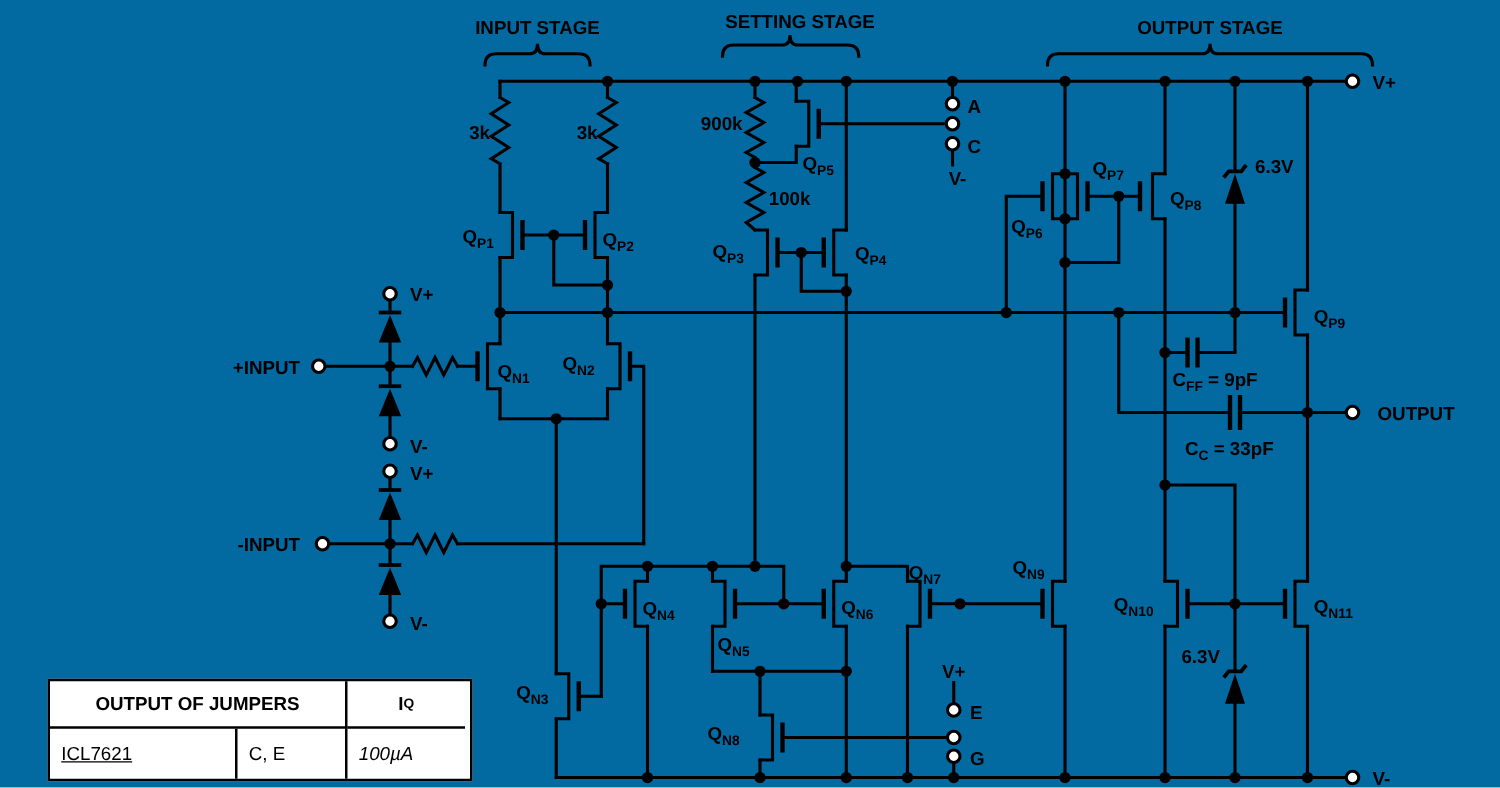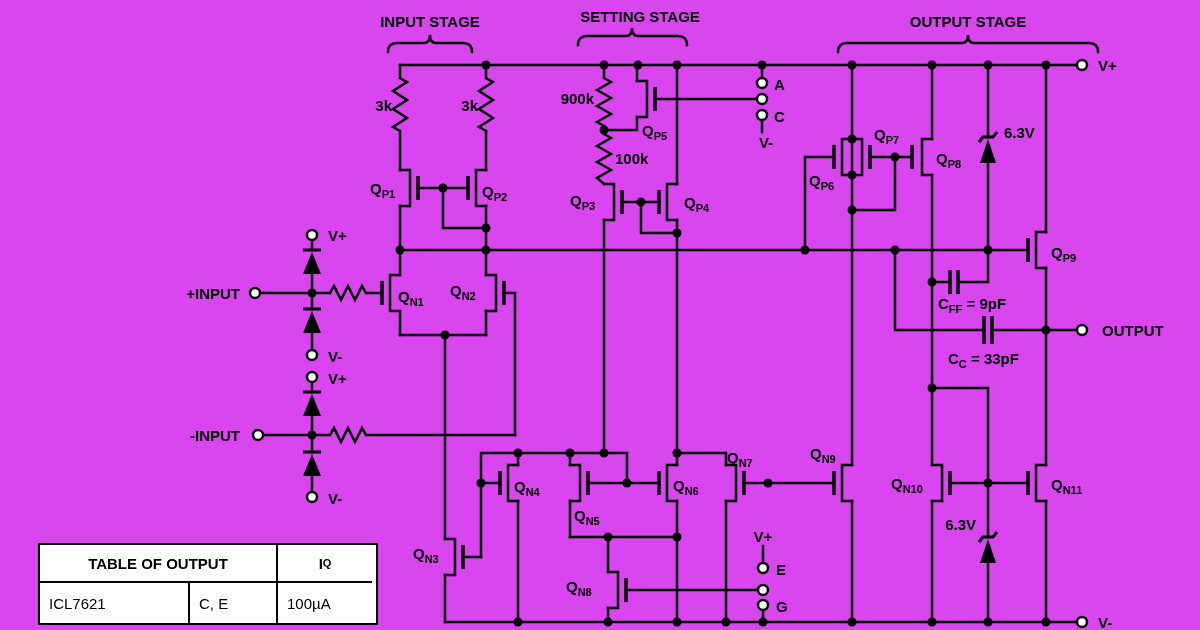--- a/index.html
+++ b/index.html
@@ -1,16 +1,16 @@
 <!DOCTYPE html>
 <html><head>
 <meta charset="utf-8">
 <style>
   html,body{margin:0;padding:0;background:#fff;}
-  #stage{position:relative;width:1200px;height:630px;background:#d946ef;overflow:hidden;
+  #stage{position:relative;width:1200px;height:630px;background:#0369a1;overflow:hidden;
          font-family:"Liberation Sans",sans-serif;}
   svg text{fill:#000;}
   .w{stroke:#000;stroke-width:2.5;fill:none;stroke-linecap:square;}
   .gbar{stroke:#000;stroke-width:3.5;fill:none;stroke-linecap:butt;}
   .dbar{stroke:#000;stroke-width:3;fill:none;}
   .plate{stroke:#000;stroke-width:3.5;fill:none;}
   .tri{fill:#000;stroke:none;}
   .dot{fill:#000;stroke:none;}
   .term{fill:#fff;stroke:#000;stroke-width:2.5;}
   .lbl{font:bold 15px "Liberation Sans",sans-serif;}
@@ -19,23 +19,23 @@
   .ra{text-anchor:end;}
   .ct{text-anchor:middle;}
   
   .jtable{position:absolute;left:38px;top:543px;width:336px;border:2px solid #000;
           display:grid;grid-template-columns:150px 88px 94px;grid-template-rows:38px 40px;
           background:#fff;}
   .jtable div{display:flex;align-items:center;font-size:15px;}
   .jt-head{grid-column:1/3;justify-content:center;font-weight:bold;
            border-right:2px solid #000;border-bottom:2px solid #000;}
   .jt-iq{justify-content:center;font-weight:bold;border-bottom:2px solid #000;}
-  .jt-c1{padding-left:9px;border-right:2px solid #000;}
+  .jt-c1{padding-left:9px;border-right:2px solid #000;text-decoration:underline;}
   .jt-c2{padding-left:9px;border-right:2px solid #000;text-align:right;}
-  .jt-c3{padding-left:9px;}
+  .jt-c3{padding-left:9px;font-style:italic;}
   sub{font-size:11px;}
 </style>
 </head>
 <body>
 
 <div id="stage">
 
 <svg width="1200" height="630" viewBox="0 0 1200 630">
 
   <g>
@@ -320,21 +320,21 @@
   <text class="lbl" x="891" y="489"><tspan>Q</tspan><tspan class="sub" dy="4">N10</tspan></text>
   <text class="lbl" x="1051" y="490"><tspan>Q</tspan><tspan class="sub" dy="4">N11</tspan></text>
   <text class="lbl" x="809" y="186"><tspan>Q</tspan><tspan class="sub" dy="4">P6</tspan></text>
   <text class="lbl" x="874" y="140"><tspan>Q</tspan><tspan class="sub" dy="4">P7</tspan></text>
   <text class="lbl" x="936" y="164"><tspan>Q</tspan><tspan class="sub" dy="4">P8</tspan></text>
   <text class="lbl" x="1051" y="258"><tspan>Q</tspan><tspan class="sub" dy="4">P9</tspan></text>
 </svg>
 
   
   <div class="jtable">
-    <div class="jt-head">TABLE OF OUTPUT</div>
+    <div class="jt-head">OUTPUT OF JUMPERS</div>
     <div class="jt-iq">
         <span>I</span>
         <sub>Q</sub>
       </div>
     <div class="jt-c1">ICL7621</div>
     <div class="jt-c2">C, E</div>
     <div class="jt-c3">100µA</div>
   </div>
 
 </div>

